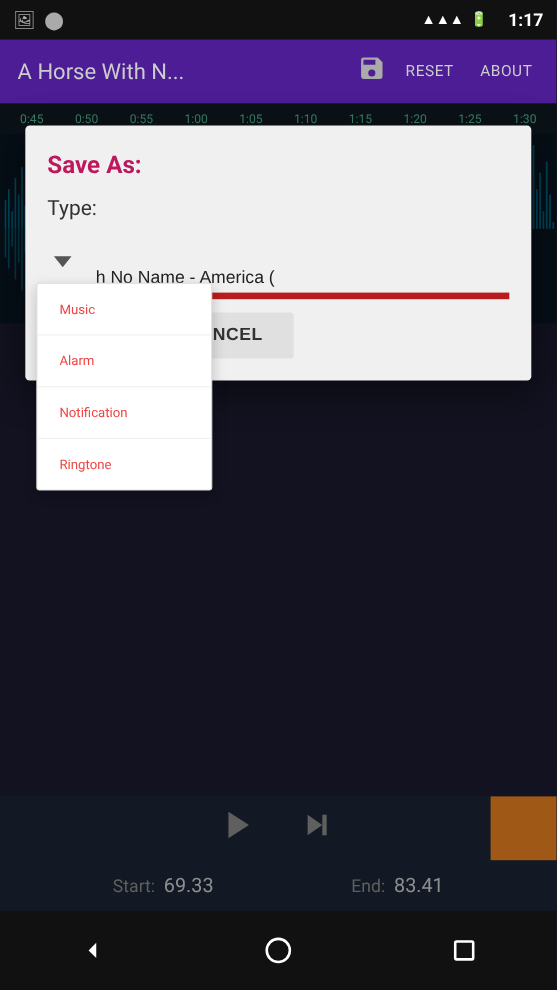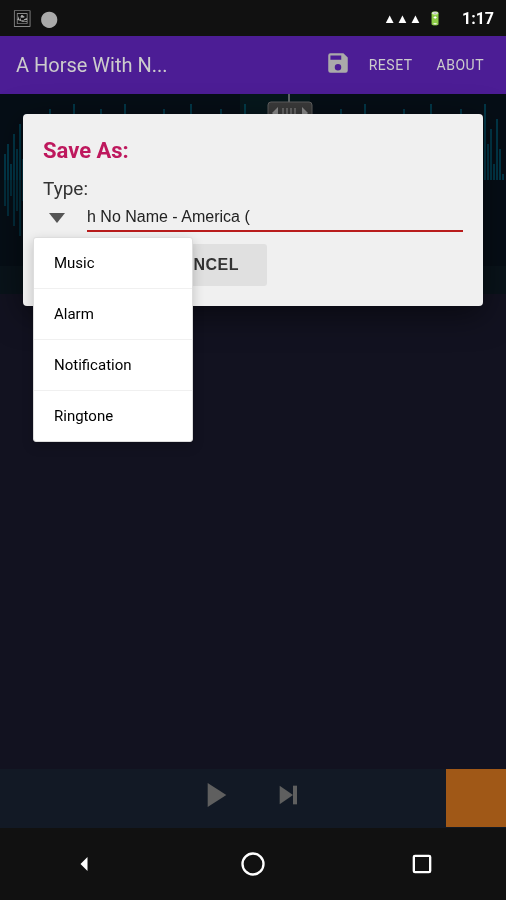--- a/index.html
+++ b/index.html
@@ -170,43 +170,44 @@
     }
     .dropdown-menu {
       background: white;
       border: 1px solid #ddd;
       border-radius: 3px;
       box-shadow: 0 4px 12px rgba(0,0,0,0.2);
       min-width: 160px;
     }
     .dropdown-item {
       padding: 16px 20px;
-      font-size: 15px;
-      color: #000000;
+      font-size: 12px;
+      color: #ef4444;
       cursor: pointer;
       border-bottom: 1px solid #f0f0f0;
     }
     .dropdown-item:last-child {
       border-bottom: none;
     }
 
     
     .name-input-area {
       flex: 1;
       margin-left: 20px;
     }
     .name-input {
       width: 100%;
       border: none;
-      border-bottom: 2px solid #b91c1c;
+      border-bottom: 6px solid #b91c1c;
       background: transparent;
       font-size: 16px;
       color: #222;
       padding: 4px 0;
       outline: none;
+      margin-top: 36px;
     }
 
     
     .dialog-buttons {
       display: flex;
       gap: 20px;
       margin-top: 8px;
     }
     .btn-save {
       background: #e0e0e0;
@@ -322,20 +323,34 @@
   <span class="toolbar-icon" style="cursor:pointer;">
     <svg width="26" height="26" viewBox="0 0 24 24" fill="#aaa">
         <path d="M17 3H5a2 2 0 0 0-2 2v14a2 2 0 0 0 2 2h14a2 2 0 0 0 2-2V7l-4-4zm-5 16a3 3 0 1 1 0-6 3 3 0 0 1 0 6zm3-10H5V5h10v4z"></path>
       </svg>
   </span>
   <span class="toolbar-btn">RESET</span>
   <span class="toolbar-btn">ABOUT</span>
 </div>
 
 <div class="waveform-area">
+  <div class="timeline">
+    <div class="timeline-marks">
+      <span class="timeline-mark">0:45</span>
+      <span class="timeline-mark">0:50</span>
+      <span class="timeline-mark">0:55</span>
+      <span class="timeline-mark">1:00</span>
+      <span class="timeline-mark">1:05</span>
+      <span class="timeline-mark">1:10</span>
+      <span class="timeline-mark">1:15</span>
+      <span class="timeline-mark">1:20</span>
+      <span class="timeline-mark">1:25</span>
+      <span class="timeline-mark">1:30</span>
+    </div>
+  </div>
   <div class="waveform-visual">
     <svg class="waveform-svg" viewBox="0 0 506 172" preserveAspectRatio="none">
 
       <g stroke="#007799" stroke-width="1.5" opacity="0.8">
         <line x1="5" y1="86" x2="5" y2="60"></line>
           <line x1="8" y1="86" x2="8" y2="50"></line>
         <line x1="11" y1="86" x2="11" y2="70"></line>
           <line x1="14" y1="86" x2="14" y2="40"></line>
         <line x1="17" y1="86" x2="17" y2="55"></line>
           <line x1="20" y1="86" x2="20" y2="30"></line>
@@ -605,20 +620,30 @@
           <polygon points="5,3 19,12 5,21"></polygon>
         </svg>
     </button>
     <button class="ctrl-btn">
       <svg width="32" height="32" viewBox="0 0 24 24" fill="#888">
           <polygon points="5,5 15,12 5,19"></polygon>
           <rect x="15" y="5" width="3" height="14" fill="#888"></rect>
         </svg>
     </button>
   </div>
+  <div class="start-end-row">
+    <div class="label-val">
+      <span class="label-txt">Start:</span>
+      <span class="val-txt">69.33</span>
+    </div>
+    <div class="label-val">
+      <span class="label-txt">End:</span>
+      <span class="val-txt">83.41</span>
+    </div>
+  </div>
 </div>
 
 <div class="nav-bar">
   <button class="nav-btn">
     <svg width="28" height="28" viewBox="0 0 24 24" fill="white">
         <polygon points="15,6 9,12 15,18"></polygon>
       </svg>
   </button>
   <button class="nav-btn">
     <svg width="28" height="28" viewBox="0 0 24 24" fill="none" stroke="white" stroke-width="2">

